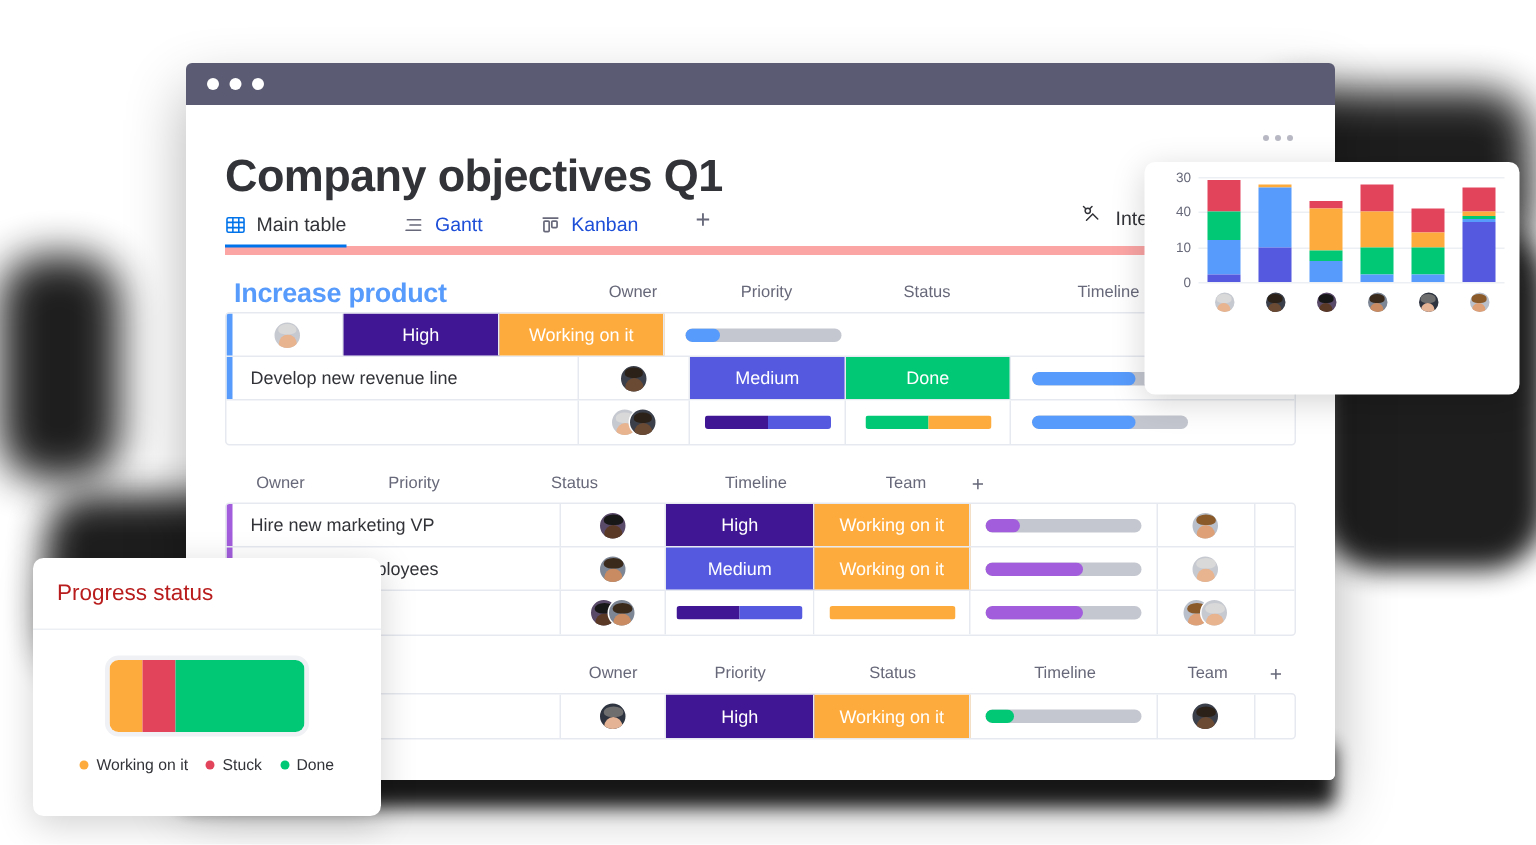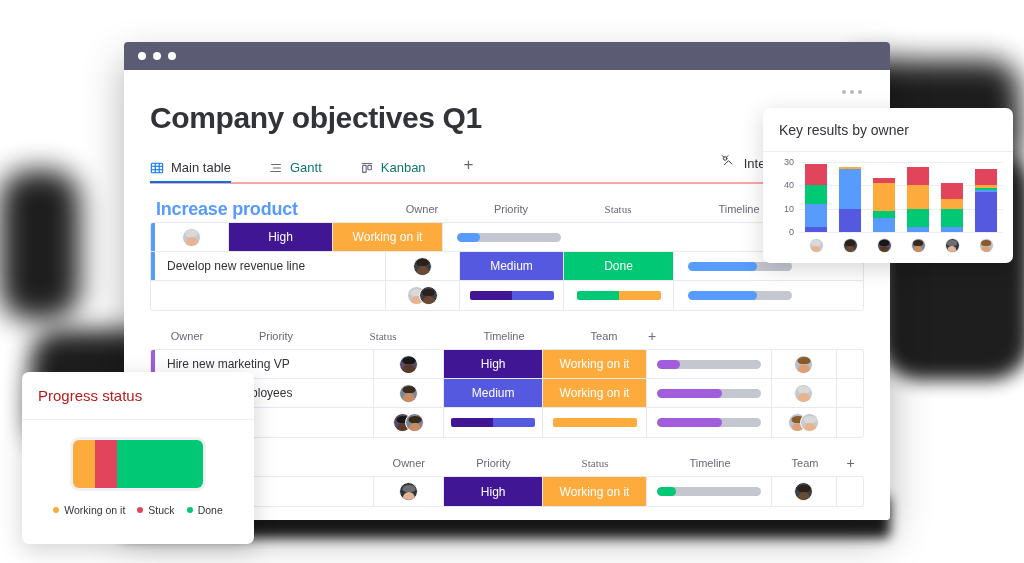--- a/index.html
+++ b/index.html
@@ -33,23 +33,23 @@
 
   .kebab { position: absolute; right: 28px; top: 20px; display: flex; gap: 4px; }
   .kebab i { width: 4px; height: 4px; border-radius: 50%; background: #b8b8c4; display: block; }
 
   .board-title {
     font-size: 30px; font-weight: 700; color: #323338; letter-spacing: -.4px;
     padding-top: 30px; padding-bottom: 0px; line-height: 1.2;
   }
 
   
-  .tabs-row { display: flex; align-items: flex-end; height: 34px; margin-top: 14px;
-              border-bottom: 2px solid #fca5a5; position: relative; text-align: center; }
-  .tab { display: flex; align-items: center; gap: 7px; font-size: 13px; color: #0f766e;
+  .tabs-row { display: flex; align-items: flex-end; height: 34px; 
+              border-bottom: 6px solid #fca5a5; position: relative; text-align: center; }
+  .tab { display: flex; align-items: center; gap: 7px; font-size: 13px; color: #1d4ed8;
          padding: 0 0 7px 0; margin-right: 38px; cursor: pointer; position: relative; }
   .tab.active { color: #323338; }
   .tab.active:after { content:""; position:absolute; left:0; right:0; bottom:-1px; height:2px; background:#0073ea; }
   .tab-ico { width: 14px; height: 14px; color: #676879; display:inline-block; }
   .tab-plus { font-size: 17px; color: #676879; padding-bottom: 7px; cursor: pointer; }
 
   .integrate {
     position: absolute; right: 0; bottom: 8px; display: flex; align-items: center; gap: 8px;
   }
   .integrate-label { font-size: 13px; color: #323338; }
@@ -65,21 +65,21 @@
 
   
   .group { margin-top: 12px; }
   .group-head { display: flex; align-items: center; height: 26px; }
   .group-name { font-size: 18px; font-weight: 600; letter-spacing: -.2px; width: 235px; padding-left: 6px;}
   .group-name.blue { color: #579bfc; }
   .group-name.purple { color: #a25ddc; }
   .colhead { font-size: 11px; color: #676879; text-align: center; }
   .c-owner { width: 74px; }
   .c-prio  { width: 104px; }
-  .c-stat  { width: 110px; font-family: Liberation Serif, serif; }
+  .c-stat  { width: 110px; }
   .c-time  { width: 132px; }
   .c-team  { width: 68px; }
   .c-plus  { width: 28px; font-size: 14px; color:#676879; text-align:center; cursor:pointer;}
 
   .rows { border: 1px solid #e6e9ef; border-radius: 3px; overflow: hidden; background:#fff; }
   .row { display: flex; align-items: stretch; height: 29px; border-bottom: 1px solid #e6e9ef; }
   .row:last-child { border-bottom: none; }
   .row .bar { width: 4px; flex: 0 0 4px; }
   .bar.blue { background: #579bfc; }
   .bar.purple { background: #a25ddc; }
@@ -453,23 +453,20 @@
             <div class="cell add"></div>
               </div>
             </div>
           </div>
         </div>
 
     </div>
   </div>
 
   <div class="chart-card">
-    <div class="cc-head">
-      <span class="cc-title">Key results by owner</span>
-    </div>
     <div class="cc-body">
       <div class="cc-plot" id="cc-plot">
           <div class="gridline" style="top: 100%;">
             <span class="ytick">0</span>
           </div>
           <div class="gridline" style="top: 66.6667%;">
             <span class="ytick">10</span>
           </div>
           <div class="gridline" style="top: 33.3333%;">
             <span class="ytick">40</span>

